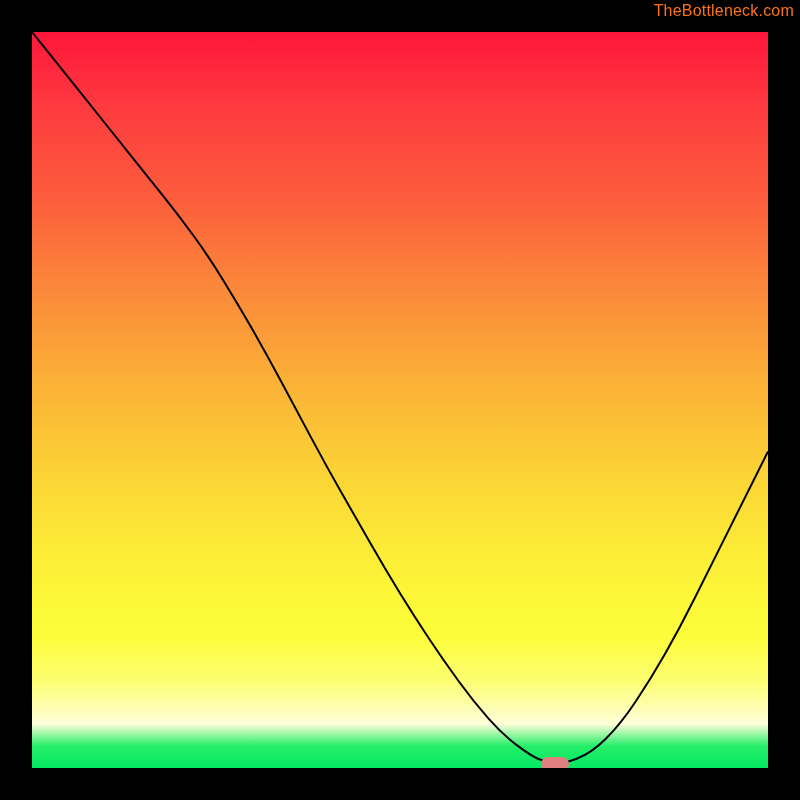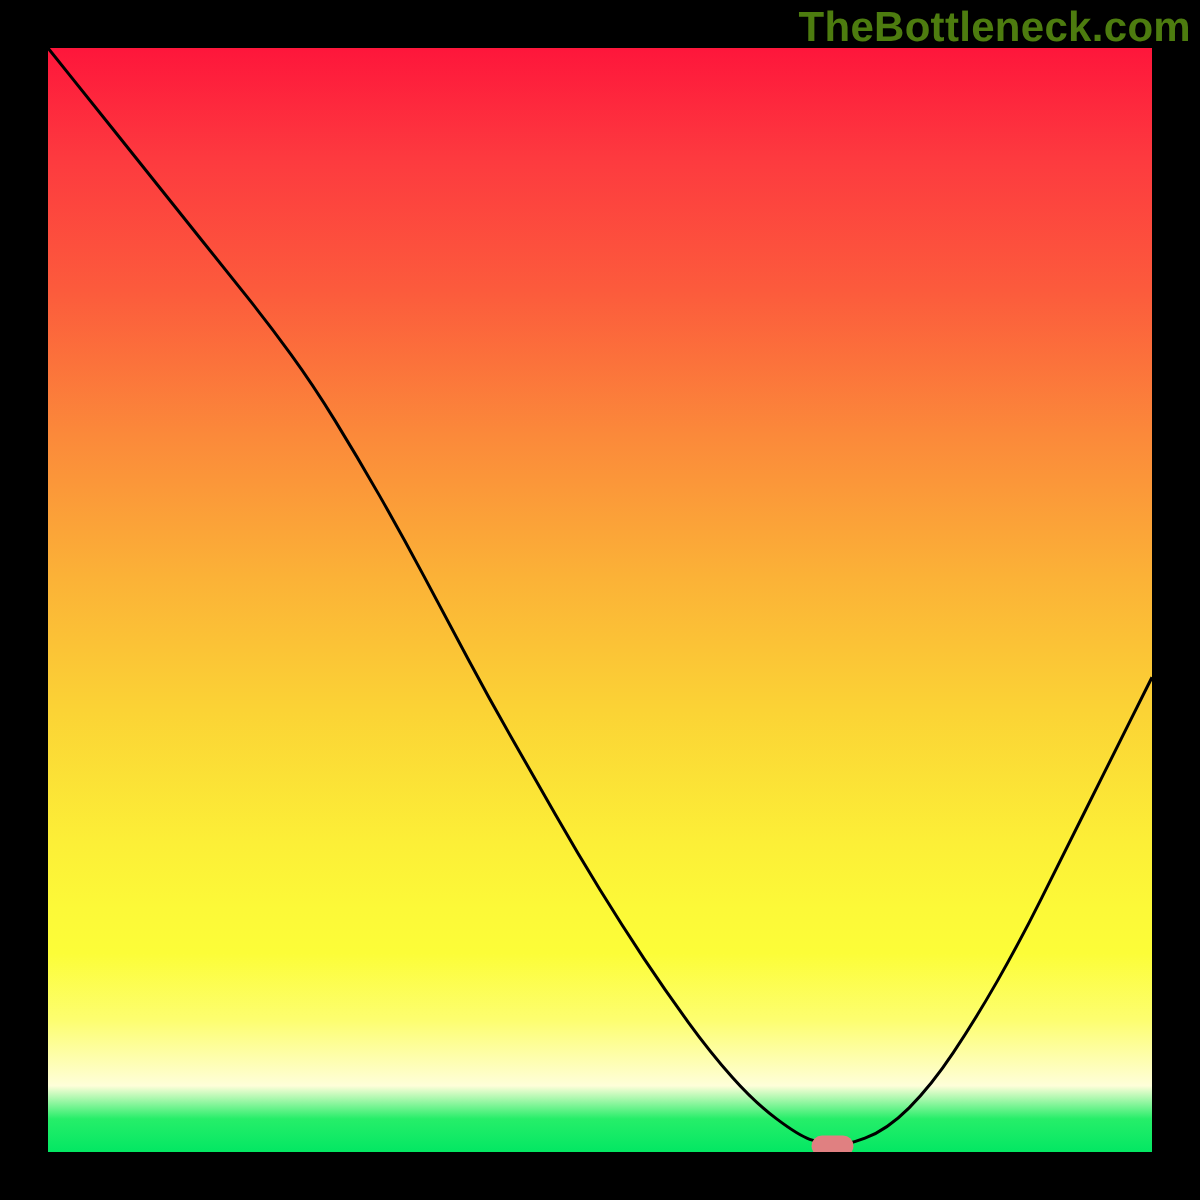--- a/index.html
+++ b/index.html
@@ -14,23 +14,23 @@
 .outer {
   position: relative;
   width: 800px;
   height: 800px;
   background: #000;
 }
 .watermark {
   position: absolute;
   top: 2px;
   right: 6px;
-  color: #4d7c0f;
-  font-size: 28px;
-  font-weight: 700;
+  color: #f97316;
+  font-size: 16px;
+  font-weight: 400;
   letter-spacing: 0.2px;
   user-select: none;
 }
 .plot {
   position: absolute;
   left: 32px;
   top: 32px;
   width: 736px;
   height: 736px;
   overflow: hidden;

